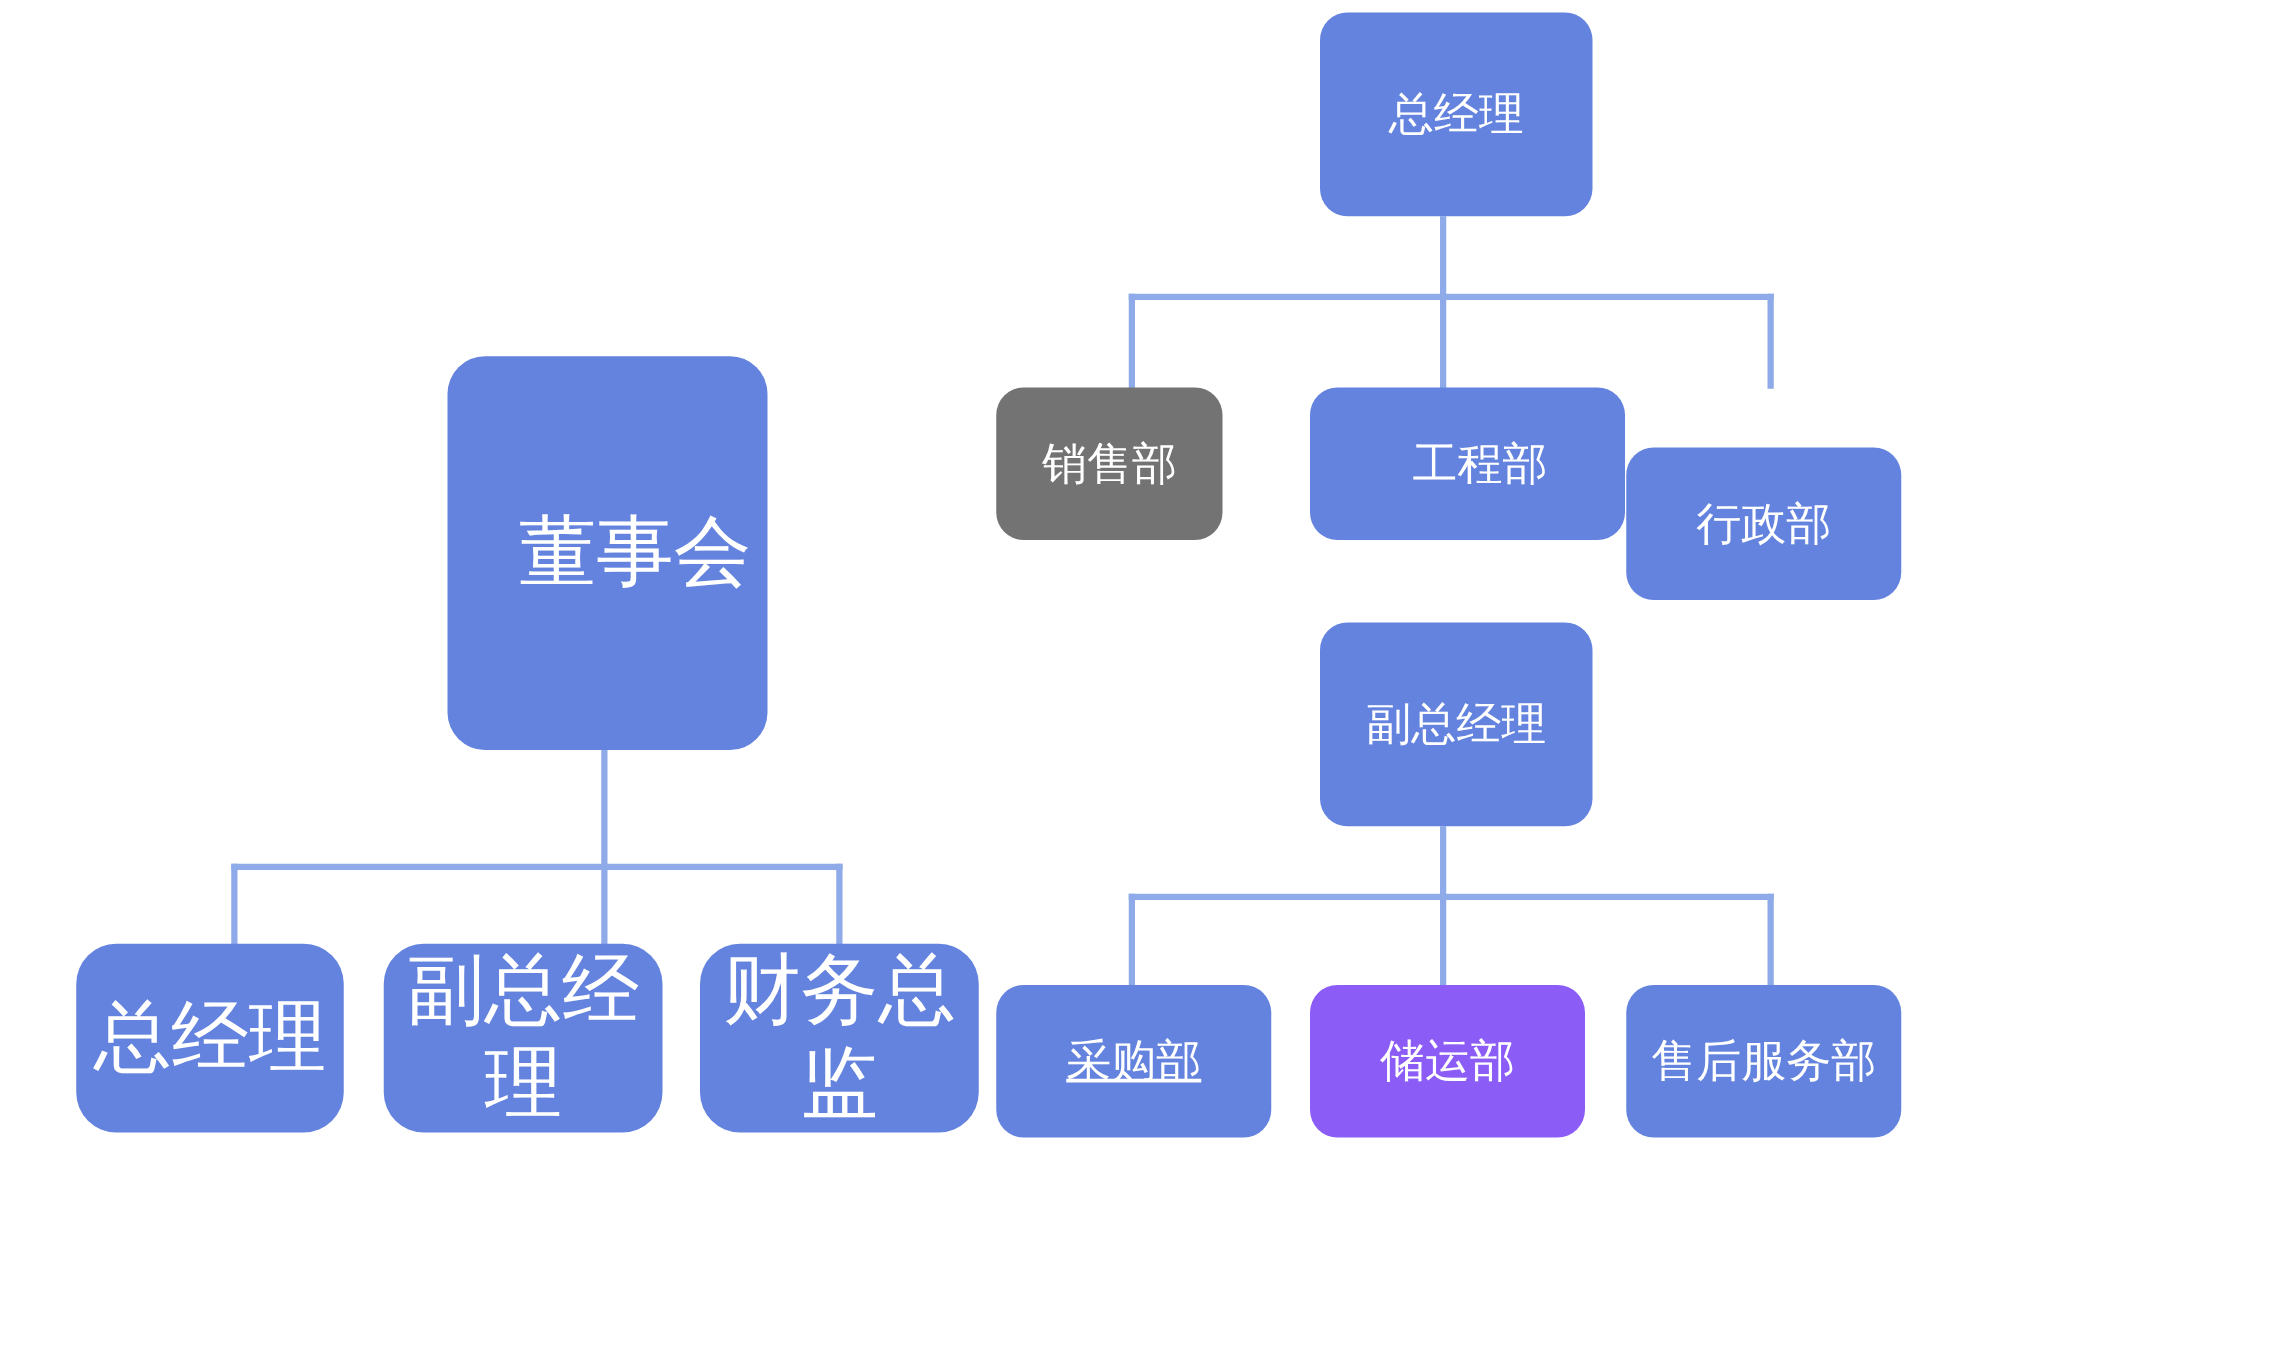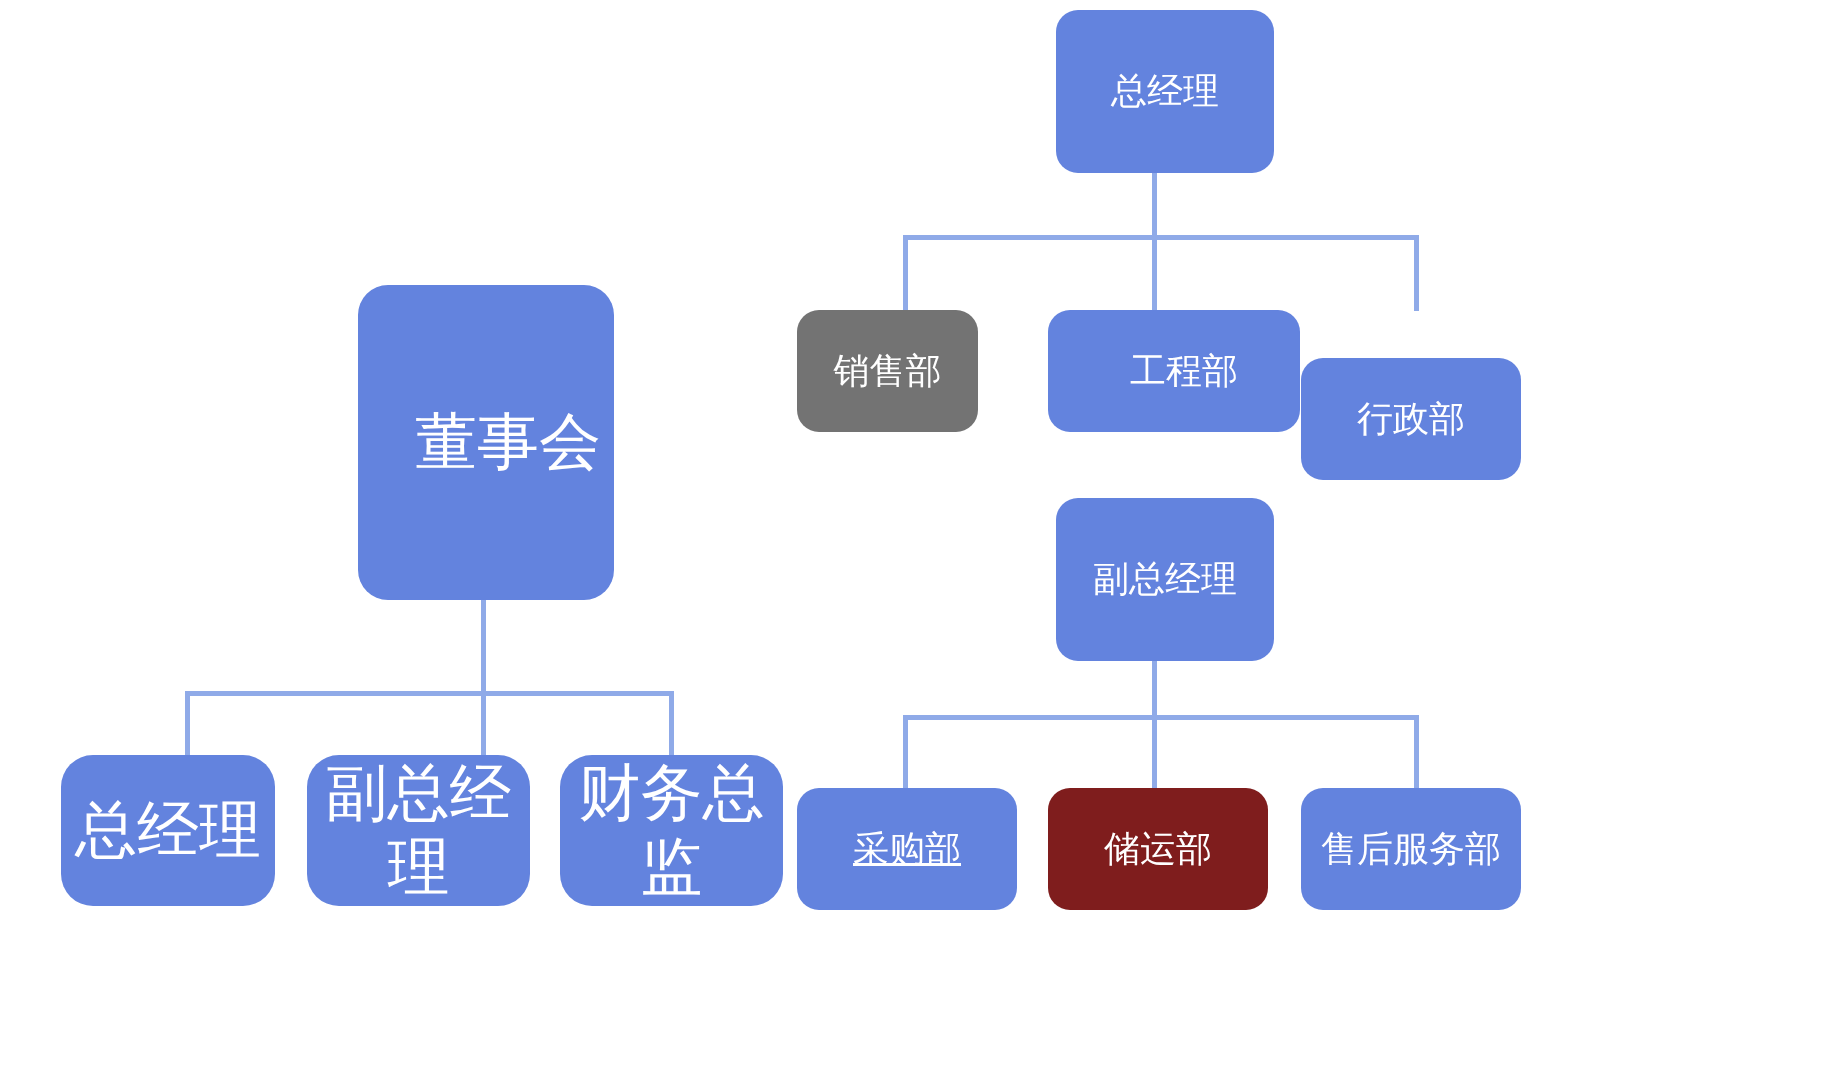--- a/index.html
+++ b/index.html
@@ -117,20 +117,20 @@
 
   <div class="conn conn-v" style="left: 1152px; top: 661px; width: 5px; height: 56px; background: rgb(143, 170, 232);"></div>
   <div class="conn conn-h" style="left: 903px; top: 715px; width: 516px; height: 5px; background: rgb(143, 170, 232);"></div>
   <div class="conn conn-v" style="left: 903px; top: 715px; width: 5px; height: 74px; background: rgb(143, 170, 232);"></div>
   <div class="conn conn-v" style="left: 1152px; top: 715px; width: 5px; height: 74px; background: rgb(143, 170, 232);"></div>
   <div class="conn conn-v" style="left: 1414px; top: 715px; width: 5px; height: 74px; background: rgb(143, 170, 232);"></div>
 
   <div class="node rt-leaf" style="left: 797px; top: 788px; width: 220px; height: 122px; background: rgb(99, 131, 222); color: rgb(255, 255, 255); text-decoration: underline;">
     <span class="label">采购部</span>
   </div>
-  <div class="node rt-leaf" style="left: 1048px; top: 788px; width: 220px; height: 122px; background: #7f1d1d; color: rgb(255, 255, 255); justify-content: flex-end;">
+  <div class="node rt-leaf" style="left: 1048px; top: 788px; width: 220px; height: 122px; background: #8b5cf6; color: rgb(255, 255, 255); justify-content: flex-end;">
     <span class="label">储运部</span>
   </div>
   <div class="node rt-leaf" style="left: 1301px; top: 788px; width: 220px; height: 122px; background: rgb(99, 131, 222); color: rgb(255, 255, 255); align-items: center;">
     <span class="label">售后服务部</span>
   </div>
 
 </div>
 
 </body></html>

